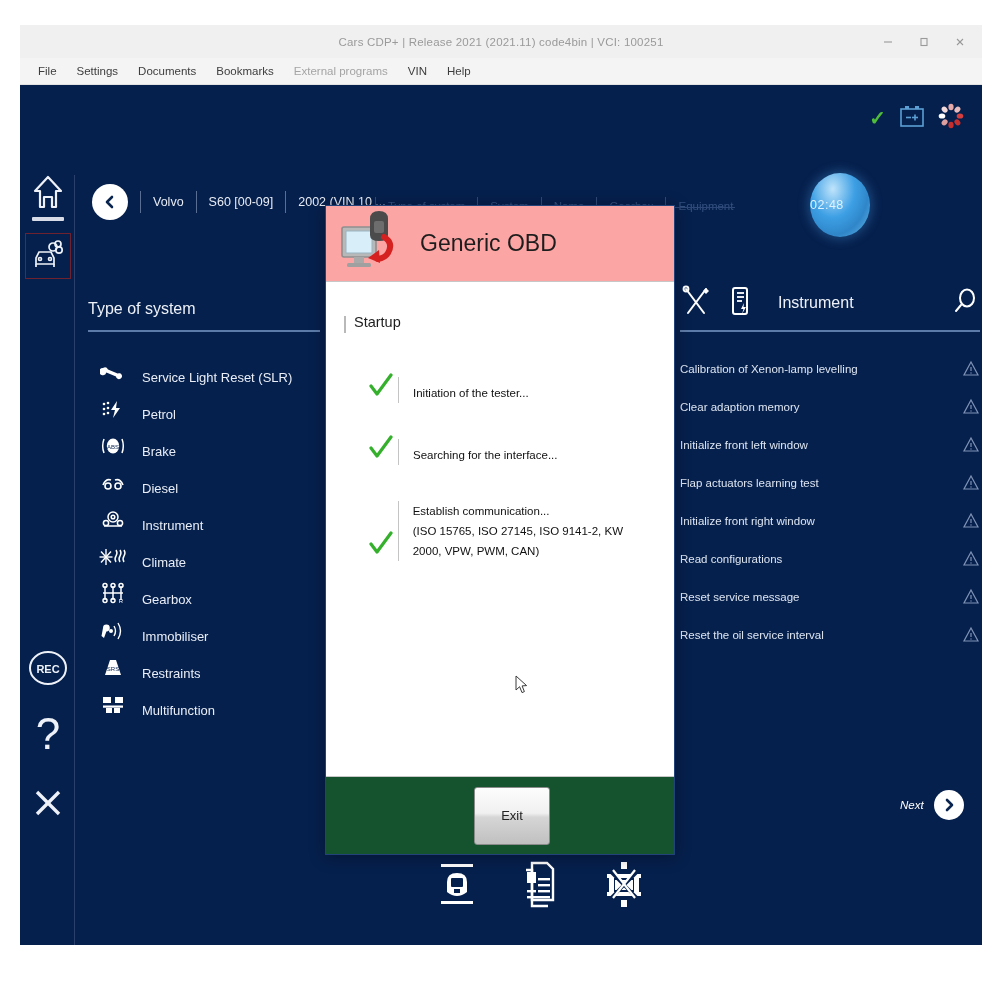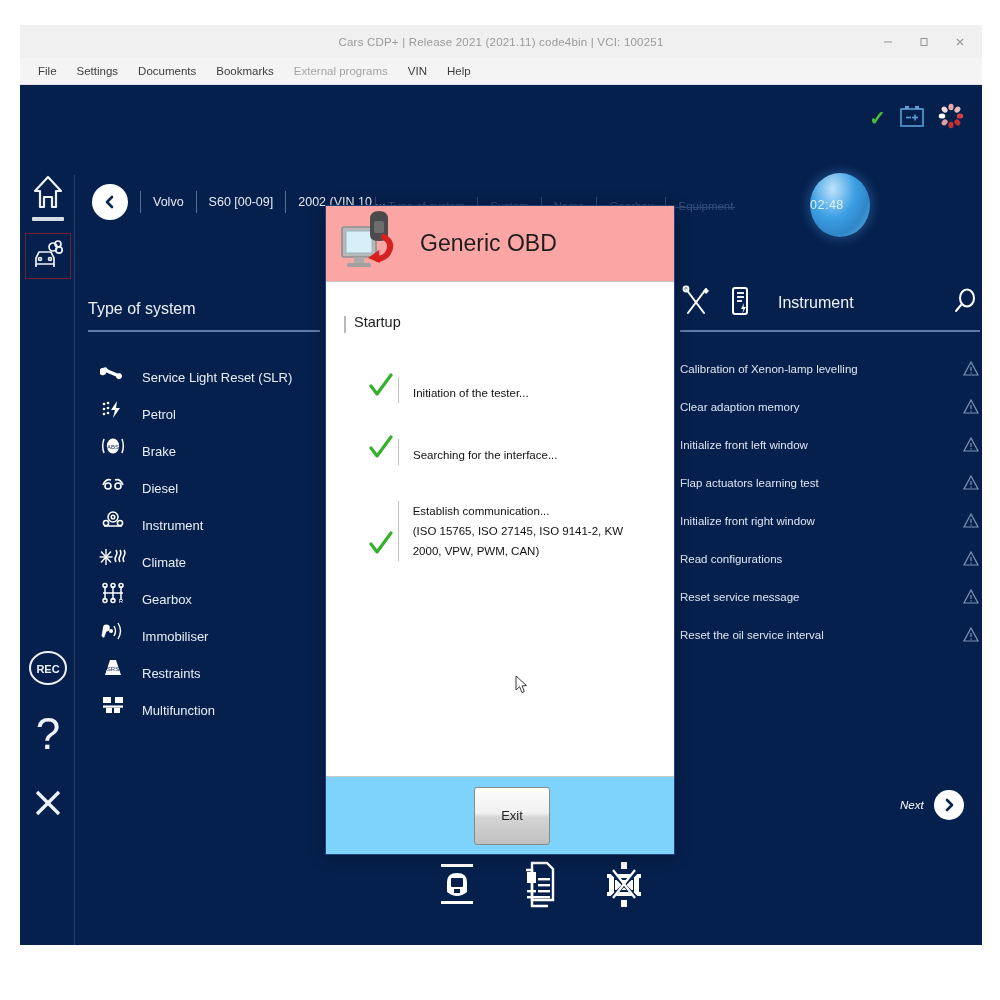--- a/index.html
+++ b/index.html
@@ -127,21 +127,21 @@
   .dlg-title { font-size:23px; color:#1d1d1d; font-weight:400; }
   .dlg-body { height:470px; background:#ffffff; padding:32px 22px 0 18px; }
   .dlg-section { display:flex; align-items:flex-start; gap:8px; margin-bottom:44px; }
   .sec-bar { width:2px; height:17px; background:#b9b9b9; margin-top:2px; }
   .sec-title { font-size:14.5px; color:#1d1d1d; }
   .step { display:flex; align-items:flex-end; gap:0px; margin-bottom:36px; padding-left:24px; }
   .step-check { width:30px; flex:0 0 30px; color:#35b02c; font-size:24px; line-height:1; margin-top:-4px; }
   .step-bar { width:1px; background:#c4c4c4; align-self:stretch; margin-right:14px; }
   .step-txt { font-size:11.5px; color:#111111; line-height:20px; max-width:262px; }
   .dlg-foot {
-    position:absolute; left:0; bottom:0; width:348px; height:78px; background:#7dd3fc;
+    position:absolute; left:0; bottom:0; width:348px; height:78px; background:#14532d;
     border-top:1px solid #c7c7c7; display:flex; align-items:center; justify-content:center;padding-left:24px;
   }
   .exitbtn {
     width:76px; height:58px; border:1px solid #8a8a8a; border-radius:3px;
     background:linear-gradient(#fdfdfd 0%, #f0f0f0 45%, #d6d6d6 52%, #c0c0c0 100%);
     font-size:13px; color:#232323; display:flex; align-items:center; justify-content:center;
     font-family:"Liberation Sans", sans-serif;
   }
   .cursor { position:absolute; left:495px; top:590px; }
 </style>

